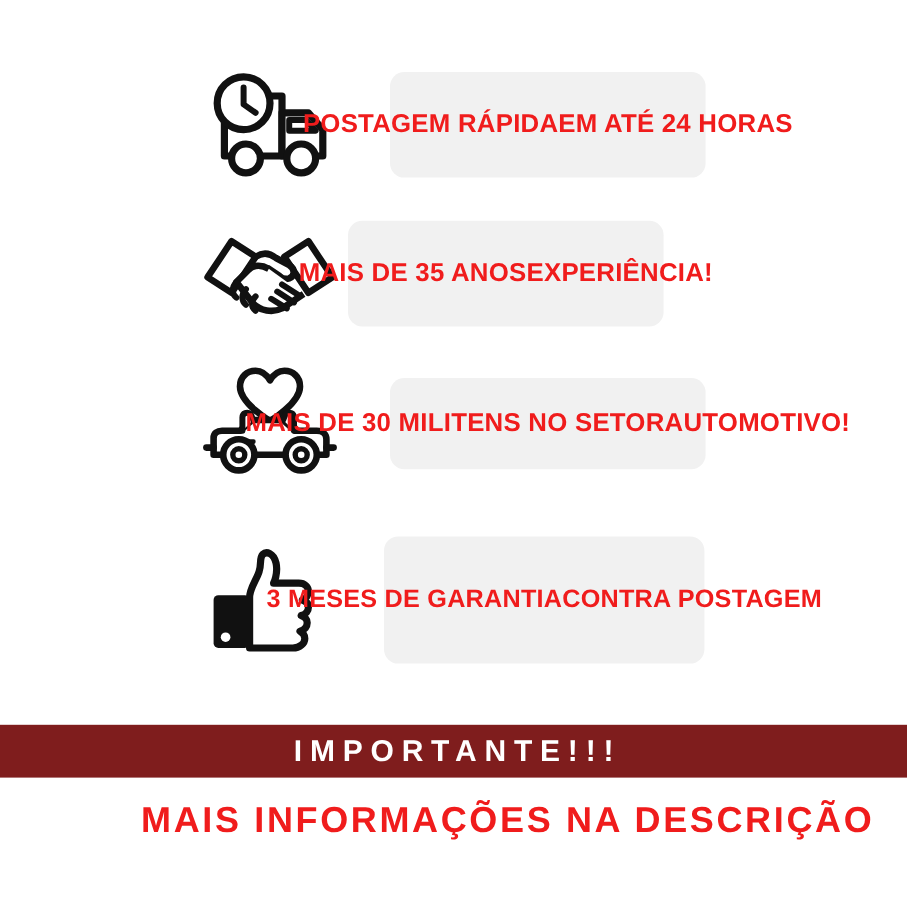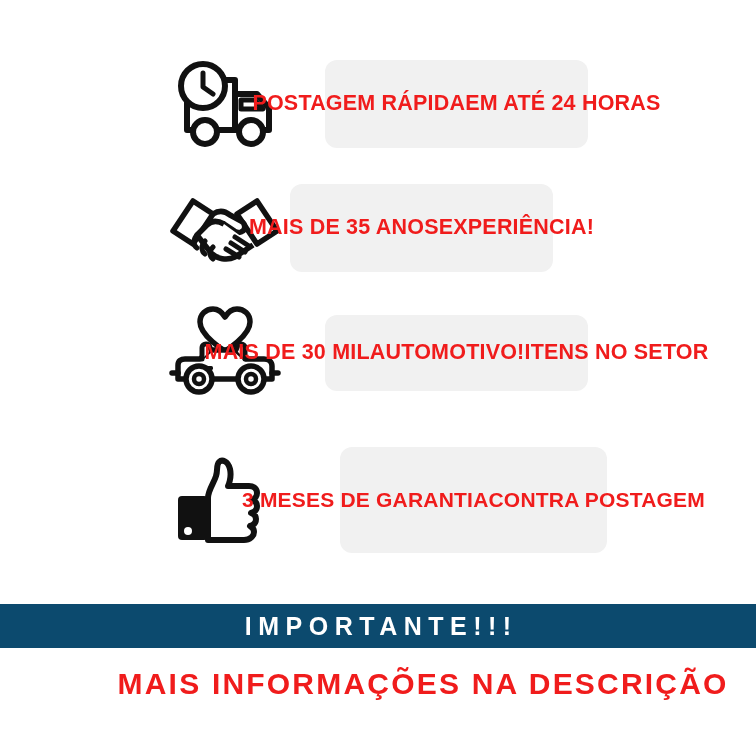--- a/index.html
+++ b/index.html
@@ -33,21 +33,21 @@
     position: absolute;
     display: flex;
     align-items: center;
     left: 160px;
     width: 440px;
   }
 
   .benefit-row.row-1 { top: 6px;   height: 115px; }
   .benefit-row.row-2 { top: 130px; height: 115px; }
   .benefit-row.row-3 { top: 250px; height: 125px; }
-  .benefit-row.row-4 { top: 396px; height: 128px; gap: 20px; }
+  .benefit-row.row-4 { top: 396px; height: 128px; }
 
   .benefit-icon {
     width: 130px;
     min-width: 130px;
     height: 100%;
     display: flex;
     align-items: center;
     justify-content: center;
   }
   .benefit-icon svg { display: block; }
@@ -92,21 +92,21 @@
 
   .pill-line { display: block; white-space: nowrap; }
 
   
   .important-bar {
     position: absolute;
     left: 0;
     top: 604px;
     width: 756px;
     height: 44px;
-    background: #0c4a6e;
+    background: #7f1d1d;
     display: flex;
     align-items: center;
     justify-content: center;
   }
 
   .important-bar-text {
     color: #ffffff;
     font-weight: bold;
     font-size: 25px;
     letter-spacing: 6.5px;
@@ -209,22 +209,22 @@
           <path d="M106 70 H112" stroke="#111" stroke-width="5.5" stroke-linecap="round"></path>
 
           <circle cx="33" cy="76" r="13" stroke="#111" stroke-width="5.5" fill="#fff"></circle>
           <circle cx="33" cy="76" r="5" stroke="#111" stroke-width="4.5" fill="#fff"></circle>
           <circle cx="85" cy="76" r="13" stroke="#111" stroke-width="5.5" fill="#fff"></circle>
           <circle cx="85" cy="76" r="5" stroke="#111" stroke-width="4.5" fill="#fff"></circle>
         </svg>
       </div>
       <div class="benefit-pill pill-3">
         <span class="pill-line">MAIS DE 30 MIL</span>
+        <span class="pill-line">ITENS NO SETOR</span>
         <span class="pill-line">AUTOMOTIVO!</span>
-        <span class="pill-line">ITENS NO SETOR</span>
       </div>
     </div>
 
     <div class="benefit-row row-4">
       <div class="benefit-icon">
         <svg width="110" height="92" viewBox="0 0 110 92" fill="none" xmlns="http://www.w3.org/2000/svg">
 
           <rect x="8" y="42" width="30" height="44" rx="4" fill="#111"></rect>
           <circle cx="18" cy="77" r="4" fill="#fff"></circle>
 

